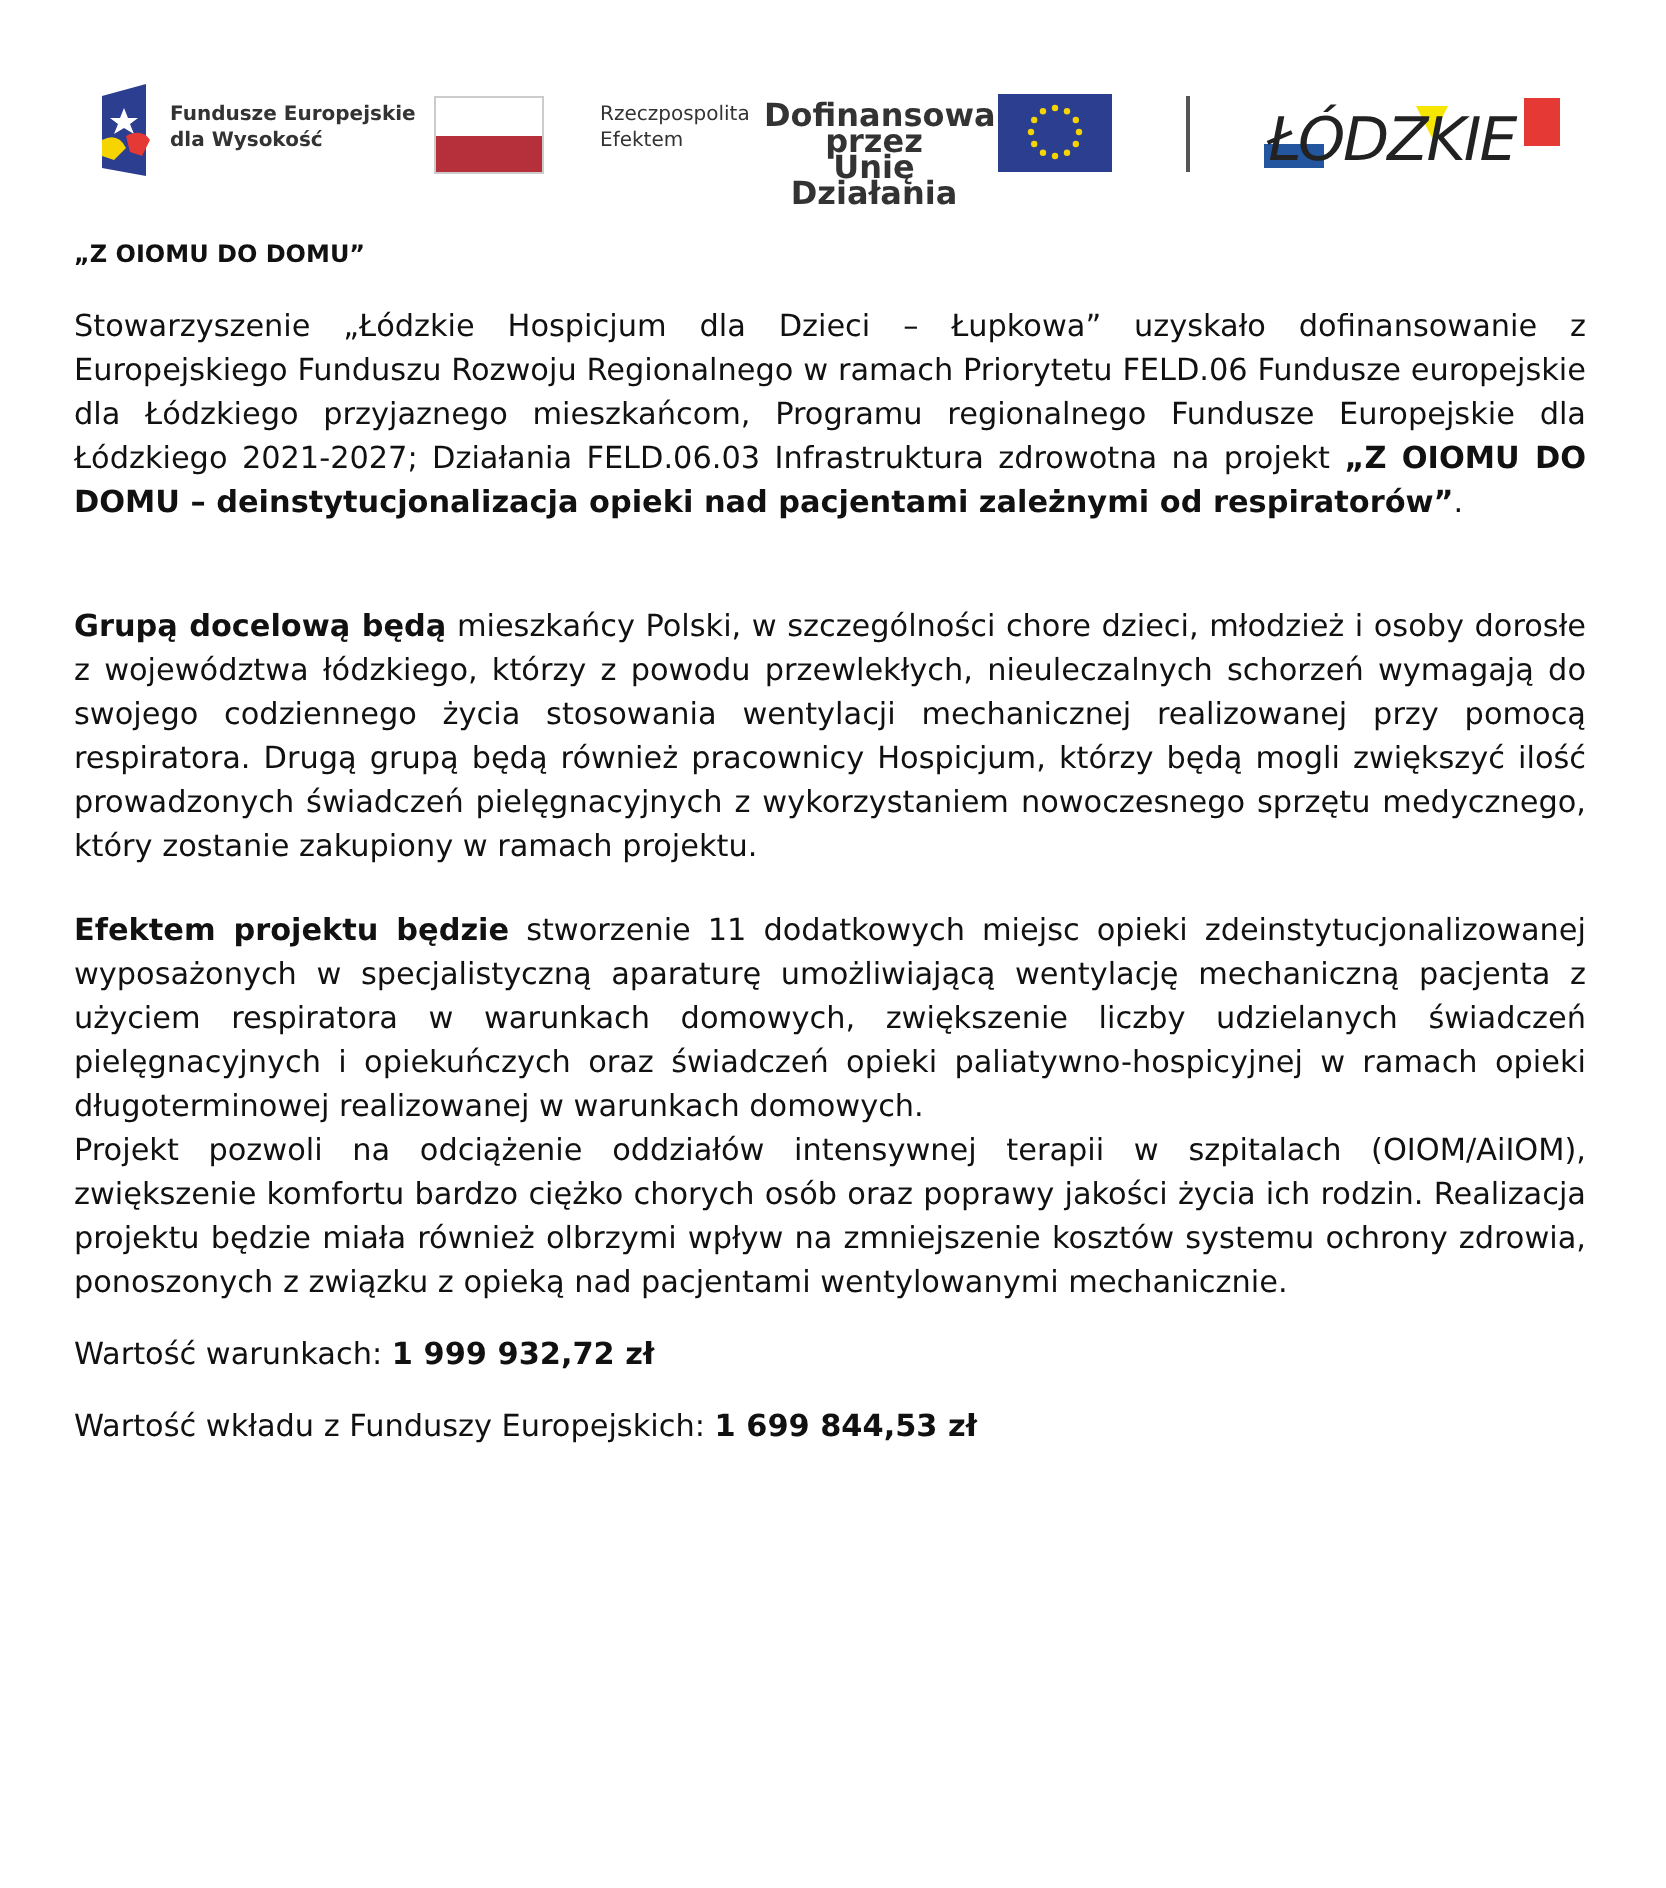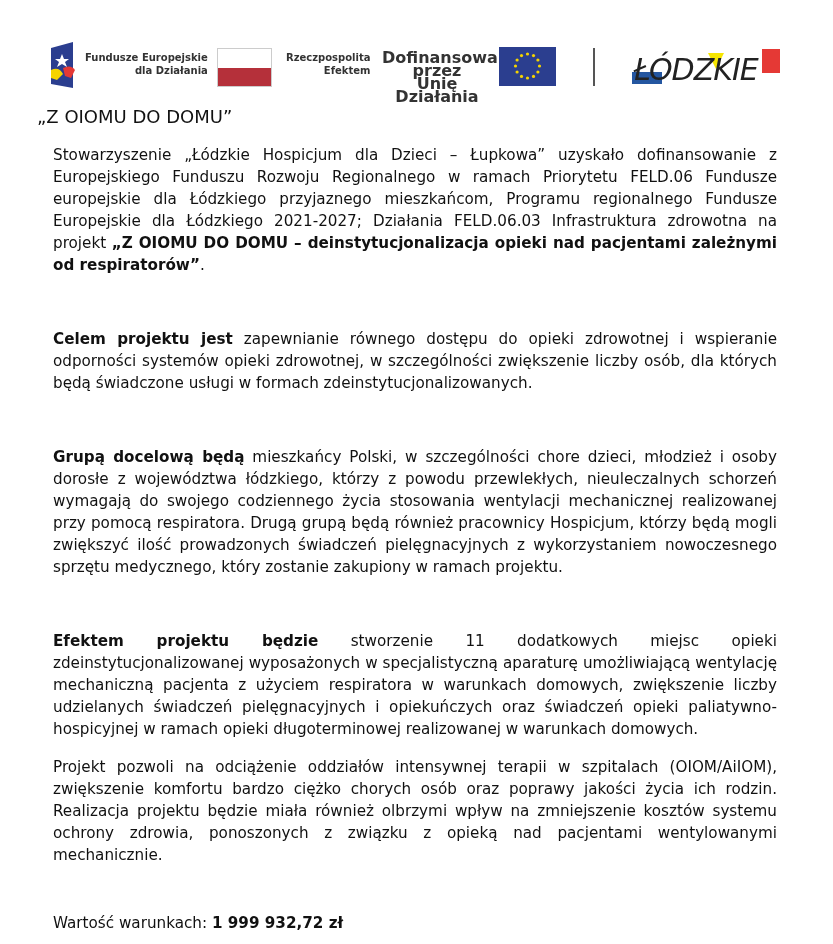--- a/index.html
+++ b/index.html
@@ -1,52 +1,52 @@
 <!DOCTYPE html>
 <html><head>
 <meta charset="utf-8">
 <style>
   html, body { margin: 0; padding: 0; background: #ffffff; }
   body { width: 833px; height: 944px; position: relative; overflow: hidden;
          font-family: "DejaVu Sans", "Liberation Sans", sans-serif; color: #111; }
   .logos { position: absolute; left: 0; top: 0; width: 833px; height: 100px; }
-  .logo { position: absolute; text-align: right; }
+  .logo { position: absolute; }
   .fe-mark { left: 47px; top: 40px; width: 30px; height: 50px; }
   .fe-text { left: 85px; top: 51px; font-size: 10px; line-height: 13px; color: #333; font-weight: bold; }
   .pl-flag { left: 217px; top: 48px; width: 55px; height: 39px; border: 1px solid #ccc; box-sizing: border-box; }
   .pl-flag .w { height: 50%; background: #fff; }
   .pl-flag .r { height: 50%; background: #b5303a; }
-  .pl-text { left: 286px; top: 51px; font-size: 10px; line-height: 13px; color: #333; font-weight: bold; }
+  .pl-text { left: 300px; top: 51px; font-size: 10px; line-height: 13px; color: #333; font-weight: normal; }
   .eu-text { left: 382px; top: 51px; font-size: 16px; line-height: 13px; color: #333; text-align: center; width: 110px; font-weight: bold; }
   .eu-flag { left: 499px; top: 47px; width: 57px; height: 39px; background: #2b3e8f; }
   .divider { left: 593px; top: 48px; width: 2px; height: 38px; background: #555; }
   .lodzkie { left: 632px; top: 47px; width: 150px; height: 40px; font-style: italic; }
 
   .content { position: absolute; left: 37px; top: 106px; width: 756px; font-size: 15.2px; line-height: 22px; }
-  .title { font-weight: normal; font-size: 18px; margin: 0 0 14px 0; }
-  p { margin: 16px; text-align: justify; }
+  .title { font-weight: bold; font-size: 12px; margin: 10px 0 14px 0; }
+  p { margin: 0; text-align: justify; }
   .gap { height: 20px; }
   .gap-small { height: 14px; }
   b { font-weight: bold; }
 </style>
 </head>
 <body>
 
 <div class="logos">
   <div class="logo fe-mark">
     <svg width="30" height="50" viewBox="0 0 30 50">
       <polygon points="4,8 26,2 26,48 4,44" fill="#2b3e8f"></polygon>
       <polygon points="15,14 17,19 22,19 18,22 20,27 15,24 10,27 12,22 8,19 13,19" fill="#ffffff"></polygon>
       <path d="M4,30 Q12,26 16,34 L10,40 L4,38 Z" fill="#f5d400"></path>
       <path d="M16,28 Q24,24 28,30 L24,38 L18,36 Z" fill="#e53935"></path>
     </svg>
   </div>
   <div class="logo fe-text">
     <div>Fundusze Europejskie</div>
-    <div>dla Działania</div>
+    <div>dla Wysokość</div>
   </div>
 
   <div class="logo pl-flag">
     <div class="w"></div>
       <div class="r"></div>
   </div>
   <div class="logo pl-text">
     <div>Rzeczpospolita</div>
     <div>Efektem</div>
   </div>
@@ -86,21 +86,20 @@
   </div>
 </div>
 
 <div class="content">
   <div class="title">„Z OIOMU DO DOMU”</div>
 
   <p><span>Stowarzyszenie „Łódzkie Hospicjum dla Dzieci – Łupkowa” uzyskało dofinansowanie z Europejskiego Funduszu Rozwoju Regionalnego w ramach Priorytetu FELD.06 Fundusze europejskie dla Łódzkiego przyjaznego mieszkańcom, Programu regionalnego Fundusze Europejskie dla Łódzkiego 2021-2027; Działania FELD.06.03 Infrastruktura zdrowotna na projekt </span><b>„Z OIOMU DO DOMU – deinstytucjonalizacja opieki nad pacjentami zależnymi od respiratorów”</b><span>.</span></p>
 
   <div class="gap"></div>
 
-  <p><b>Celem projektu jest</b><span> zapewnianie równego dostępu do opieki zdrowotnej i wspieranie odporności systemów opieki zdrowotnej, w szczególności zwiększenie liczby osób, dla których będą świadczone usługi w formach zdeinstytucjonalizowanych.</span></p>
 
   <div class="gap"></div>
 
   <p><b>Grupą docelową będą</b><span> mieszkańcy Polski, w szczególności chore dzieci, młodzież i osoby dorosłe z województwa łódzkiego, którzy z powodu przewlekłych, nieuleczalnych schorzeń wymagają do swojego codziennego życia stosowania wentylacji mechanicznej realizowanej przy pomocą respiratora. Drugą grupą będą również pracownicy Hospicjum, którzy będą mogli zwiększyć ilość prowadzonych świadczeń pielęgnacyjnych z wykorzystaniem nowoczesnego sprzętu medycznego, który zostanie zakupiony w ramach projektu.</span></p>
 
   <div class="gap"></div>
 
   <p><b>Efektem projektu będzie</b><span> stworzenie 11 dodatkowych miejsc opieki zdeinstytucjonalizowanej wyposażonych w specjalistyczną aparaturę umożliwiającą wentylację mechaniczną pacjenta z użyciem respiratora w warunkach domowych, zwiększenie liczby udzielanych świadczeń pielęgnacyjnych i opiekuńczych oraz świadczeń opieki paliatywno-hospicyjnej w ramach opieki długoterminowej realizowanej w warunkach domowych.</span></p>
   <p>Projekt pozwoli na odciążenie oddziałów intensywnej terapii w szpitalach (OIOM/AiIOM), zwiększenie komfortu bardzo ciężko chorych osób oraz poprawy jakości życia ich rodzin. Realizacja projektu będzie miała również olbrzymi wpływ na zmniejszenie kosztów systemu ochrony zdrowia, ponoszonych z związku z opieką nad pacjentami wentylowanymi mechanicznie.</p>
 

